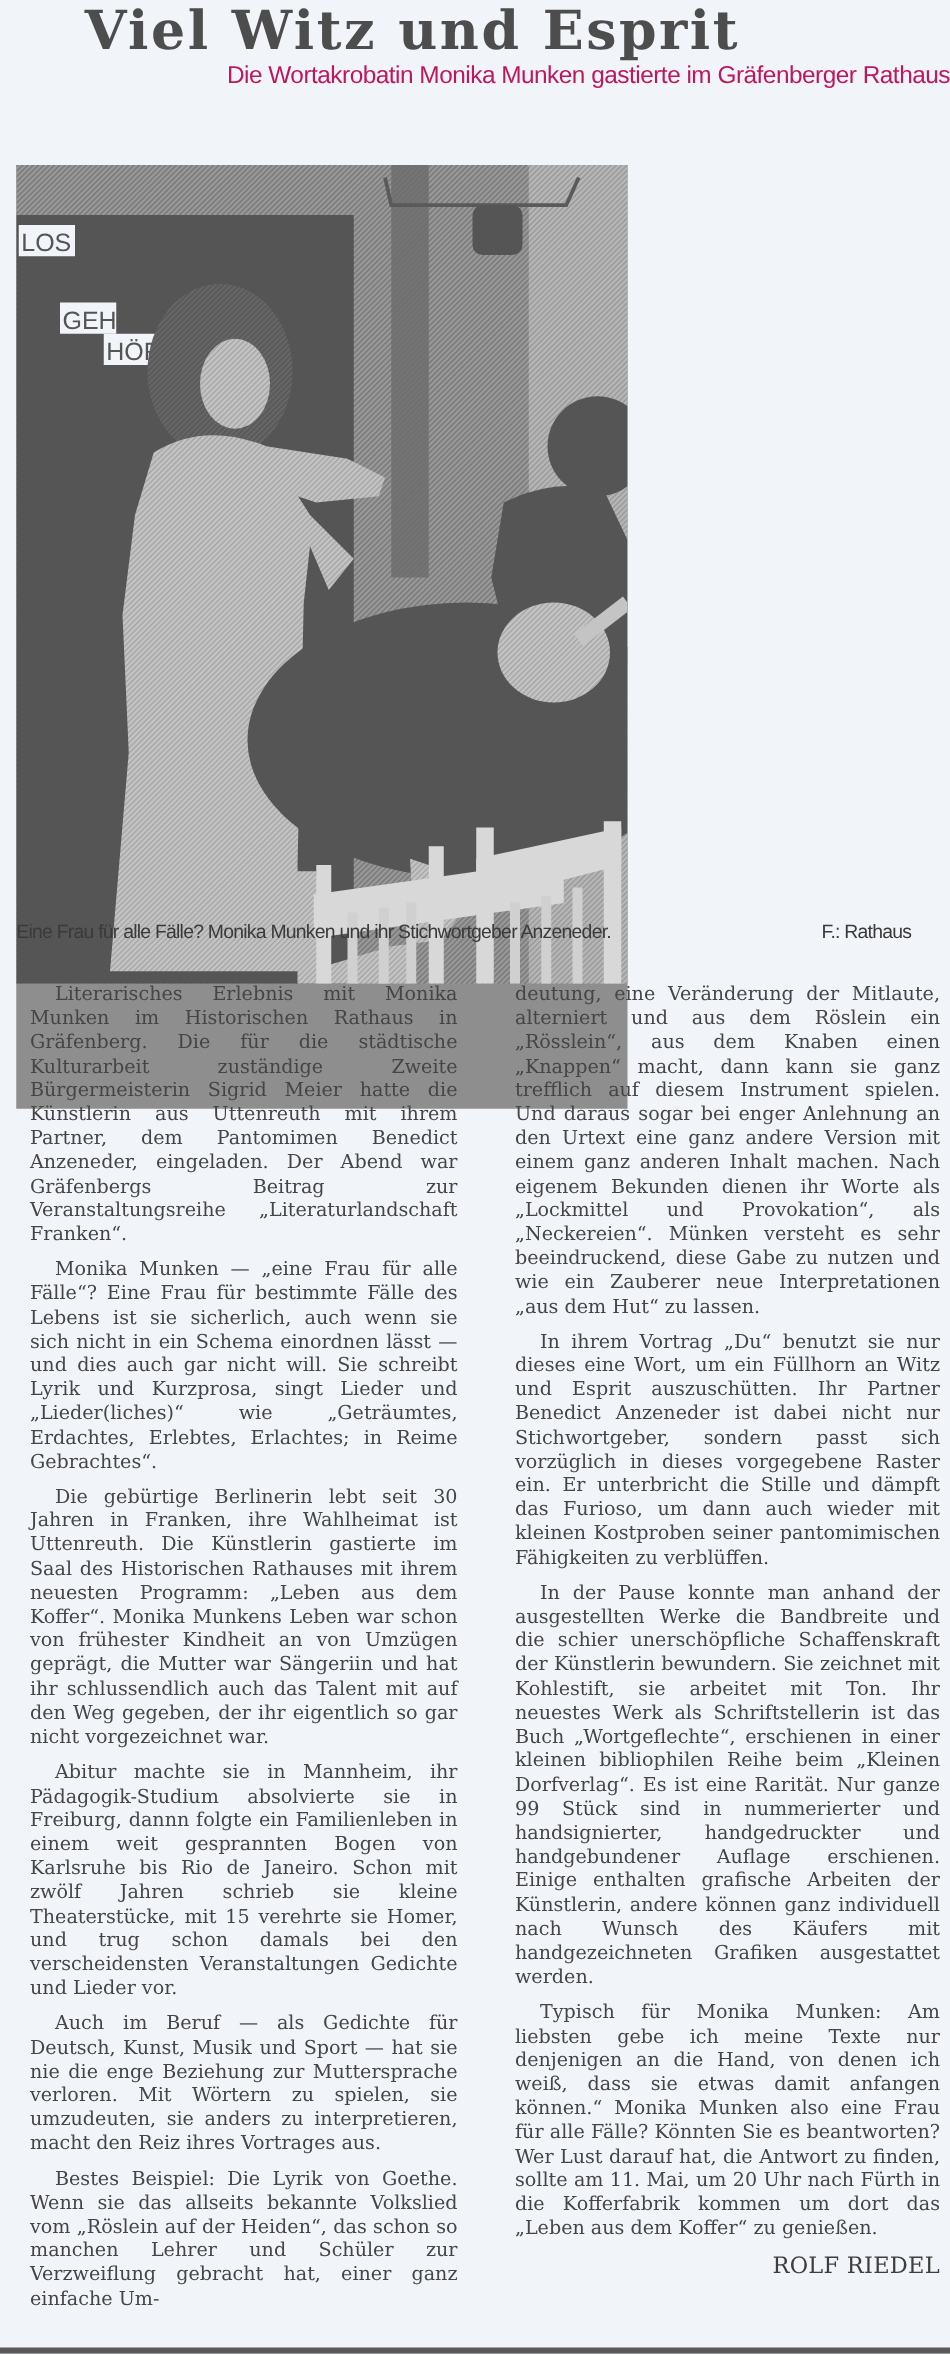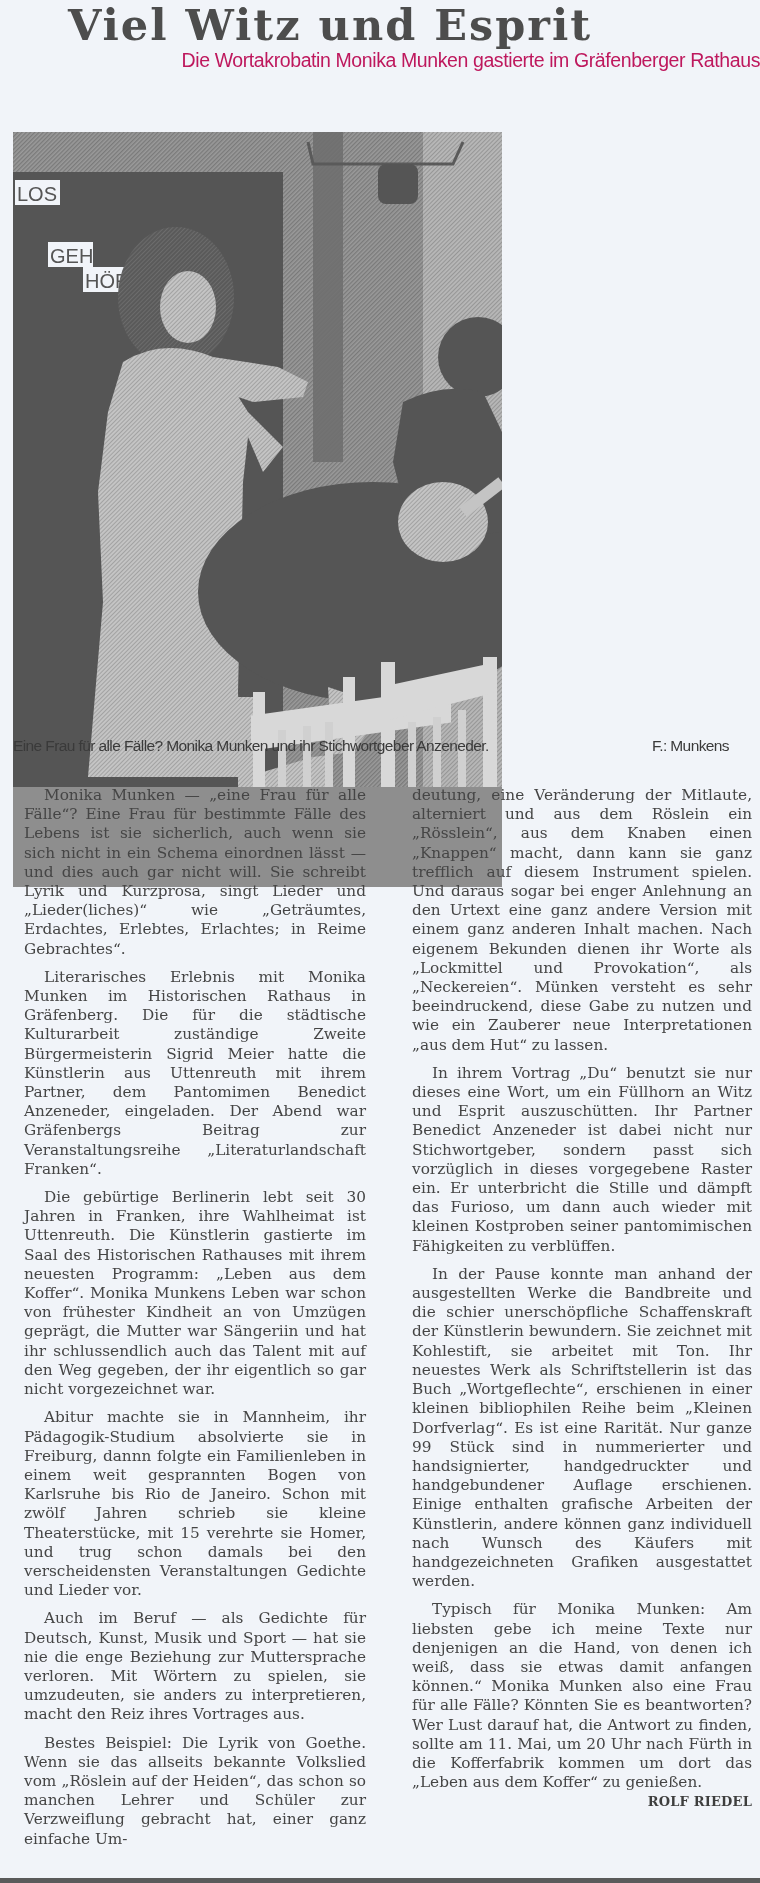--- a/index.html
+++ b/index.html
@@ -71,25 +71,25 @@
     .col.right { left: 412px; width: 340px; }
     .col p {
       margin: 0 0 9px 0;
       text-indent: 20px;
     }
     .col p.cont { text-indent: 0; }
     .col p.last { margin-bottom: 0; }
     .byline {
       text-align: right;
       font-family: "DejaVu Serif", serif;
-      font-weight: bold;
-      font-size: 13px;
+      font-weight: normal;
+      font-size: 18px;
       letter-spacing: 0.2px;
       color: #3e3e3e;
-      margin-top: 0;
+      margin-top: 11px;
       line-height: 19px;
     }
     .bottom-rule {
       position: absolute;
       left: 0; top: 1878px; width: 760px; height: 5px;
       background: #5a5a5a;
     }
   </style>
 </head>
 <body>
@@ -153,26 +153,26 @@
     <rect x="420" y="585" width="8" height="70" fill="#d0d0d0"></rect>
     <rect x="445" y="578" width="8" height="77" fill="#d0d0d0"></rect>
     <rect x="265" y="598" width="8" height="57" fill="#d0d0d0"></rect>
     <rect x="290" y="594" width="8" height="61" fill="#d0d0d0"></rect>
     <rect x="312" y="590" width="8" height="65" fill="#d0d0d0"></rect>
   </svg>
 </div>
 
 <div class="caption">
   <span>Eine Frau für alle Fälle? Monika Munken und ihr Stichwortgeber Anzeneder.</span>
-  <span class="credit">F.: Munkens</span>
+  <span class="credit">F.: Rathaus</span>
 </div>
 
 <div class="col left">
+  <p>Literarisches Erlebnis mit Monika Munken im Historischen Rathaus in Gräfenberg. Die für die städtische Kulturarbeit zuständige Zweite Bürgermeisterin Sigrid Meier hatte die Künstlerin aus Uttenreuth mit ihrem Partner, dem Pantomimen Benedict Anzeneder, eingeladen. Der Abend war Gräfenbergs Beitrag zur Veranstaltungsreihe „Literaturlandschaft Franken“.</p>
   <p>Monika Munken — „eine Frau für alle Fälle“? Eine Frau für bestimmte Fälle des Lebens ist sie sicherlich, auch wenn sie sich nicht in ein Schema einordnen lässt — und dies auch gar nicht will. Sie schreibt Lyrik und Kurzprosa, singt Lieder und „Lieder(liches)“ wie „Geträumtes, Erdachtes, Erlebtes, Erlachtes; in Reime Gebrachtes“.</p>
-  <p>Literarisches Erlebnis mit Monika Munken im Historischen Rathaus in Gräfenberg. Die für die städtische Kulturarbeit zuständige Zweite Bürgermeisterin Sigrid Meier hatte die Künstlerin aus Uttenreuth mit ihrem Partner, dem Pantomimen Benedict Anzeneder, eingeladen. Der Abend war Gräfenbergs Beitrag zur Veranstaltungsreihe „Literaturlandschaft Franken“.</p>
   <p>Die gebürtige Berlinerin lebt seit 30 Jahren in Franken, ihre Wahlheimat ist Uttenreuth. Die Künstlerin gastierte im Saal des Historischen Rathauses mit ihrem neuesten Programm: „Leben aus dem Koffer“. Monika Munkens Leben war schon von frühester Kindheit an von Umzügen geprägt, die Mutter war Sängeriin und hat ihr schlussendlich auch das Talent mit auf den Weg gegeben, der ihr eigentlich so gar nicht vorgezeichnet war.</p>
   <p>Abitur machte sie in Mannheim, ihr Pädagogik-Studium absolvierte sie in Freiburg, dannn folgte ein Familienleben in einem weit gesprannten Bogen von Karlsruhe bis Rio de Janeiro. Schon mit zwölf Jahren schrieb sie kleine Theaterstücke, mit 15 verehrte sie Homer, und trug schon damals bei den verscheidensten Veranstaltungen Gedichte und Lieder vor.</p>
   <p>Auch im Beruf — als Gedichte für Deutsch, Kunst, Musik und Sport — hat sie nie die enge Beziehung zur Muttersprache verloren. Mit Wörtern zu spielen, sie umzudeuten, sie anders zu interpretieren, macht den Reiz ihres Vortrages aus.</p>
   <p class="last">Bestes Beispiel: Die Lyrik von Goethe. Wenn sie das allseits bekannte Volkslied vom „Röslein auf der Heiden“, das schon so manchen Lehrer und Schüler zur Verzweiflung gebracht hat, einer ganz einfache Um-</p>
 </div>
 
 <div class="col right">
   <p class="cont">deutung, eine Veränderung der Mitlaute, alterniert und aus dem Röslein ein „Rösslein“, aus dem Knaben einen „Knappen“ macht, dann kann sie ganz trefflich auf diesem Instrument spielen. Und daraus sogar bei enger Anlehnung an den Urtext eine ganz andere Version mit einem ganz anderen Inhalt machen. Nach eigenem Bekunden dienen ihr Worte als „Lockmittel und Provokation“, als „Neckereien“. Münken versteht es sehr beeindruckend, diese Gabe zu nutzen und wie ein Zauberer neue Interpretationen „aus dem Hut“ zu lassen.</p>
   <p>In ihrem Vortrag „Du“ benutzt sie nur dieses eine Wort, um ein Füllhorn an Witz und Esprit auszuschütten. Ihr Partner Benedict Anzeneder ist dabei nicht nur Stichwortgeber, sondern passt sich vorzüglich in dieses vorgegebene Raster ein. Er unterbricht die Stille und dämpft das Furioso, um dann auch wieder mit kleinen Kostproben seiner pantomimischen Fähigkeiten zu verblüffen.</p>
   <p>In der Pause konnte man anhand der ausgestellten Werke die Bandbreite und die schier unerschöpfliche Schaffenskraft der Künstlerin bewundern. Sie zeichnet mit Kohlestift, sie arbeitet mit Ton. Ihr neuestes Werk als Schriftstellerin ist das Buch „Wortgeflechte“, erschienen in einer kleinen bibliophilen Reihe beim „Kleinen Dorfverlag“. Es ist eine Rarität. Nur ganze 99 Stück sind in nummerierter und handsignierter, handgedruckter und handgebundener Auflage erschienen. Einige enthalten grafische Arbeiten der Künstlerin, andere können ganz individuell nach Wunsch des Käufers mit handgezeichneten Grafiken ausgestattet werden.</p>

